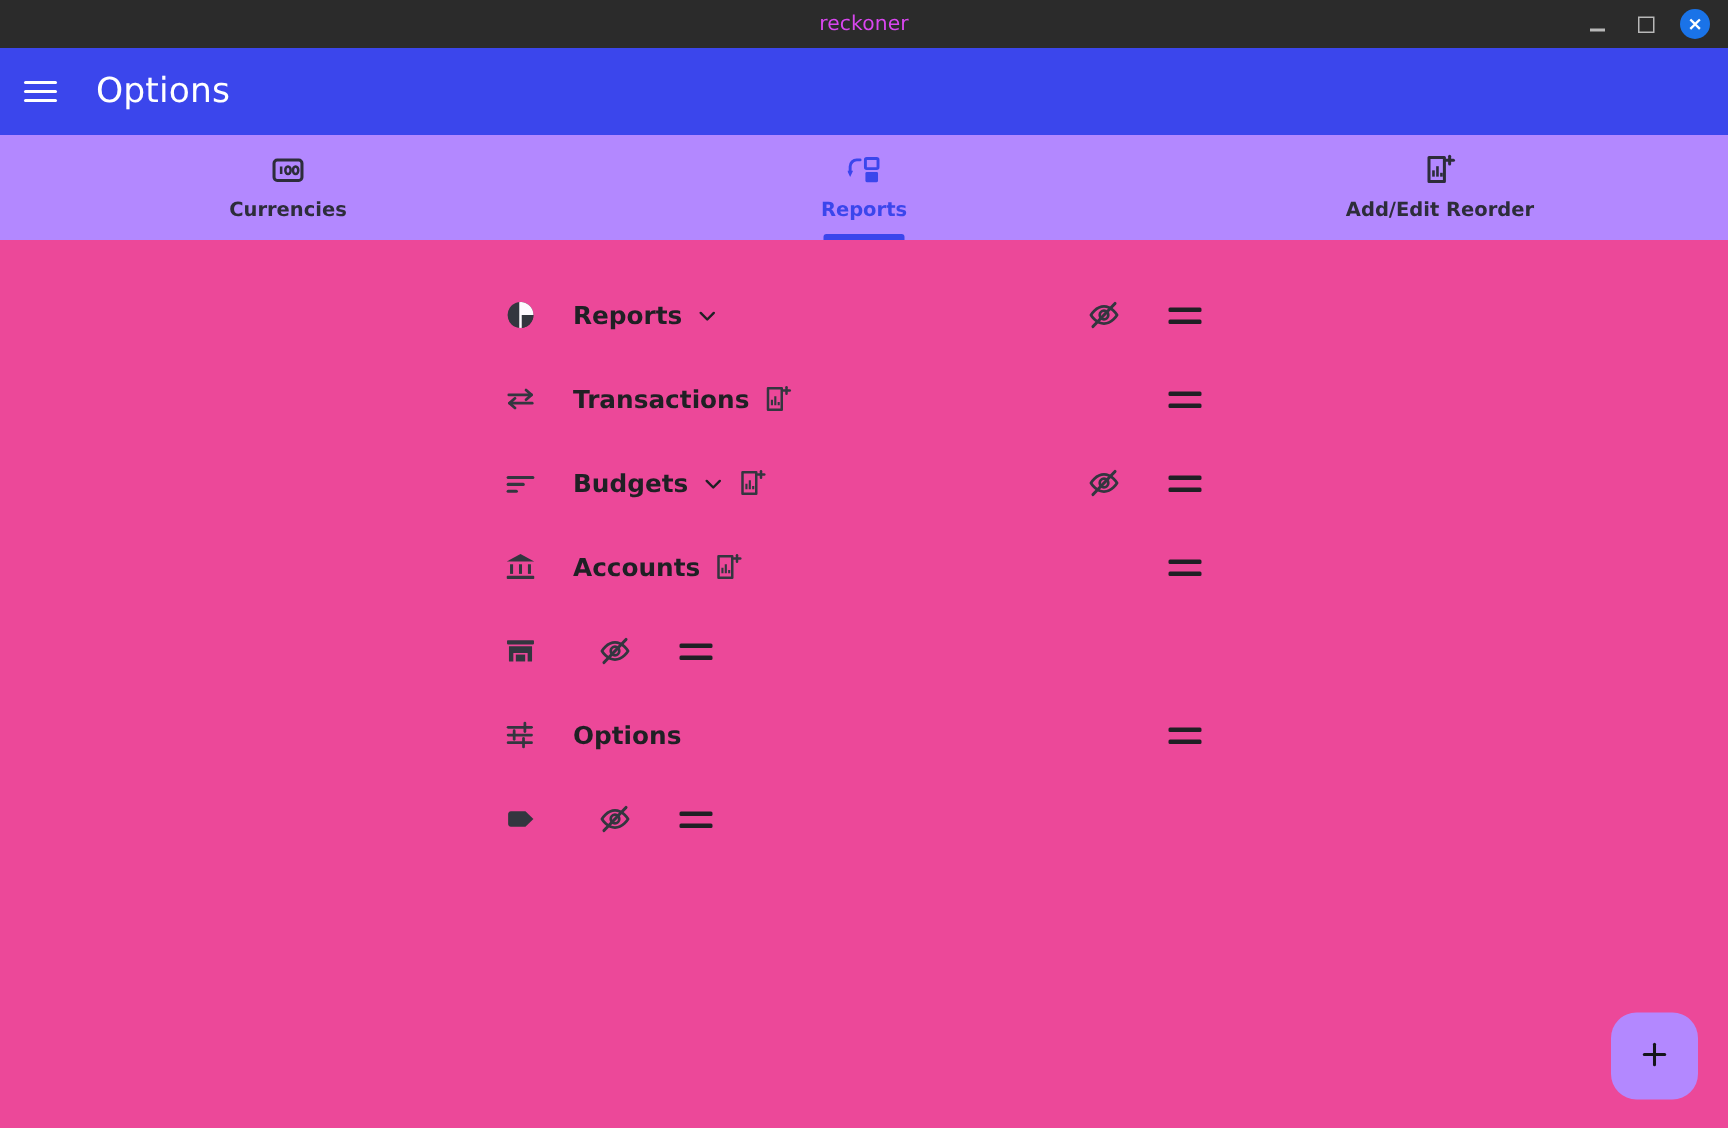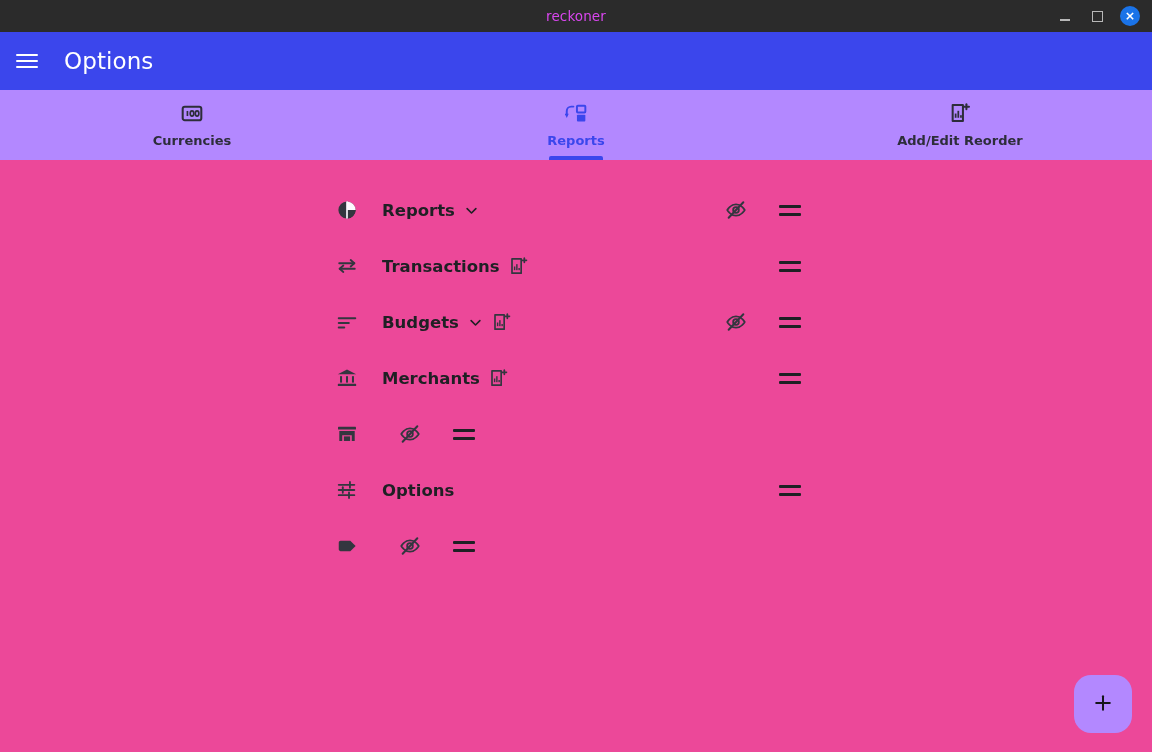--- a/index.html
+++ b/index.html
@@ -418,21 +418,21 @@
       <div class="row-lead">
         <svg width="22" height="22" viewBox="0 0 24 24" fill="currentColor">
           <path d="M12 2.6 L22 8 H2 Z"></path>
           <rect x="4.4" y="10" width="2.2" height="7"></rect>
           <rect x="10.9" y="10" width="2.2" height="7"></rect>
           <rect x="17.4" y="10" width="2.2" height="7"></rect>
           <rect x="2" y="18.4" width="20" height="2.4" rx="0.6"></rect>
         </svg>
       </div>
       <div class="row-main">
-        <span class="row-label">Merchants</span>
+        <span class="row-label">Accounts</span>
         <span class="addrep">
           <svg width="20" height="20" viewBox="0 0 24 24">
             <path d="M3.6 3.4 H14.6 V20.6 H3.6 Z" fill="none" stroke="currentColor" stroke-width="2" stroke-linejoin="round"></path>
             <g fill="currentColor">
               <rect x="5.9" y="12.6" width="1.7" height="4.4"></rect>
               <rect x="8.6" y="9.8" width="1.7" height="7.2"></rect>
               <rect x="11.3" y="14.4" width="1.7" height="2.6"></rect>
             </g>
             <g stroke="currentColor" stroke-width="2" stroke-linecap="round">
               <line x1="18.4" y1="2.6" x2="18.4" y2="7.8"></line>

